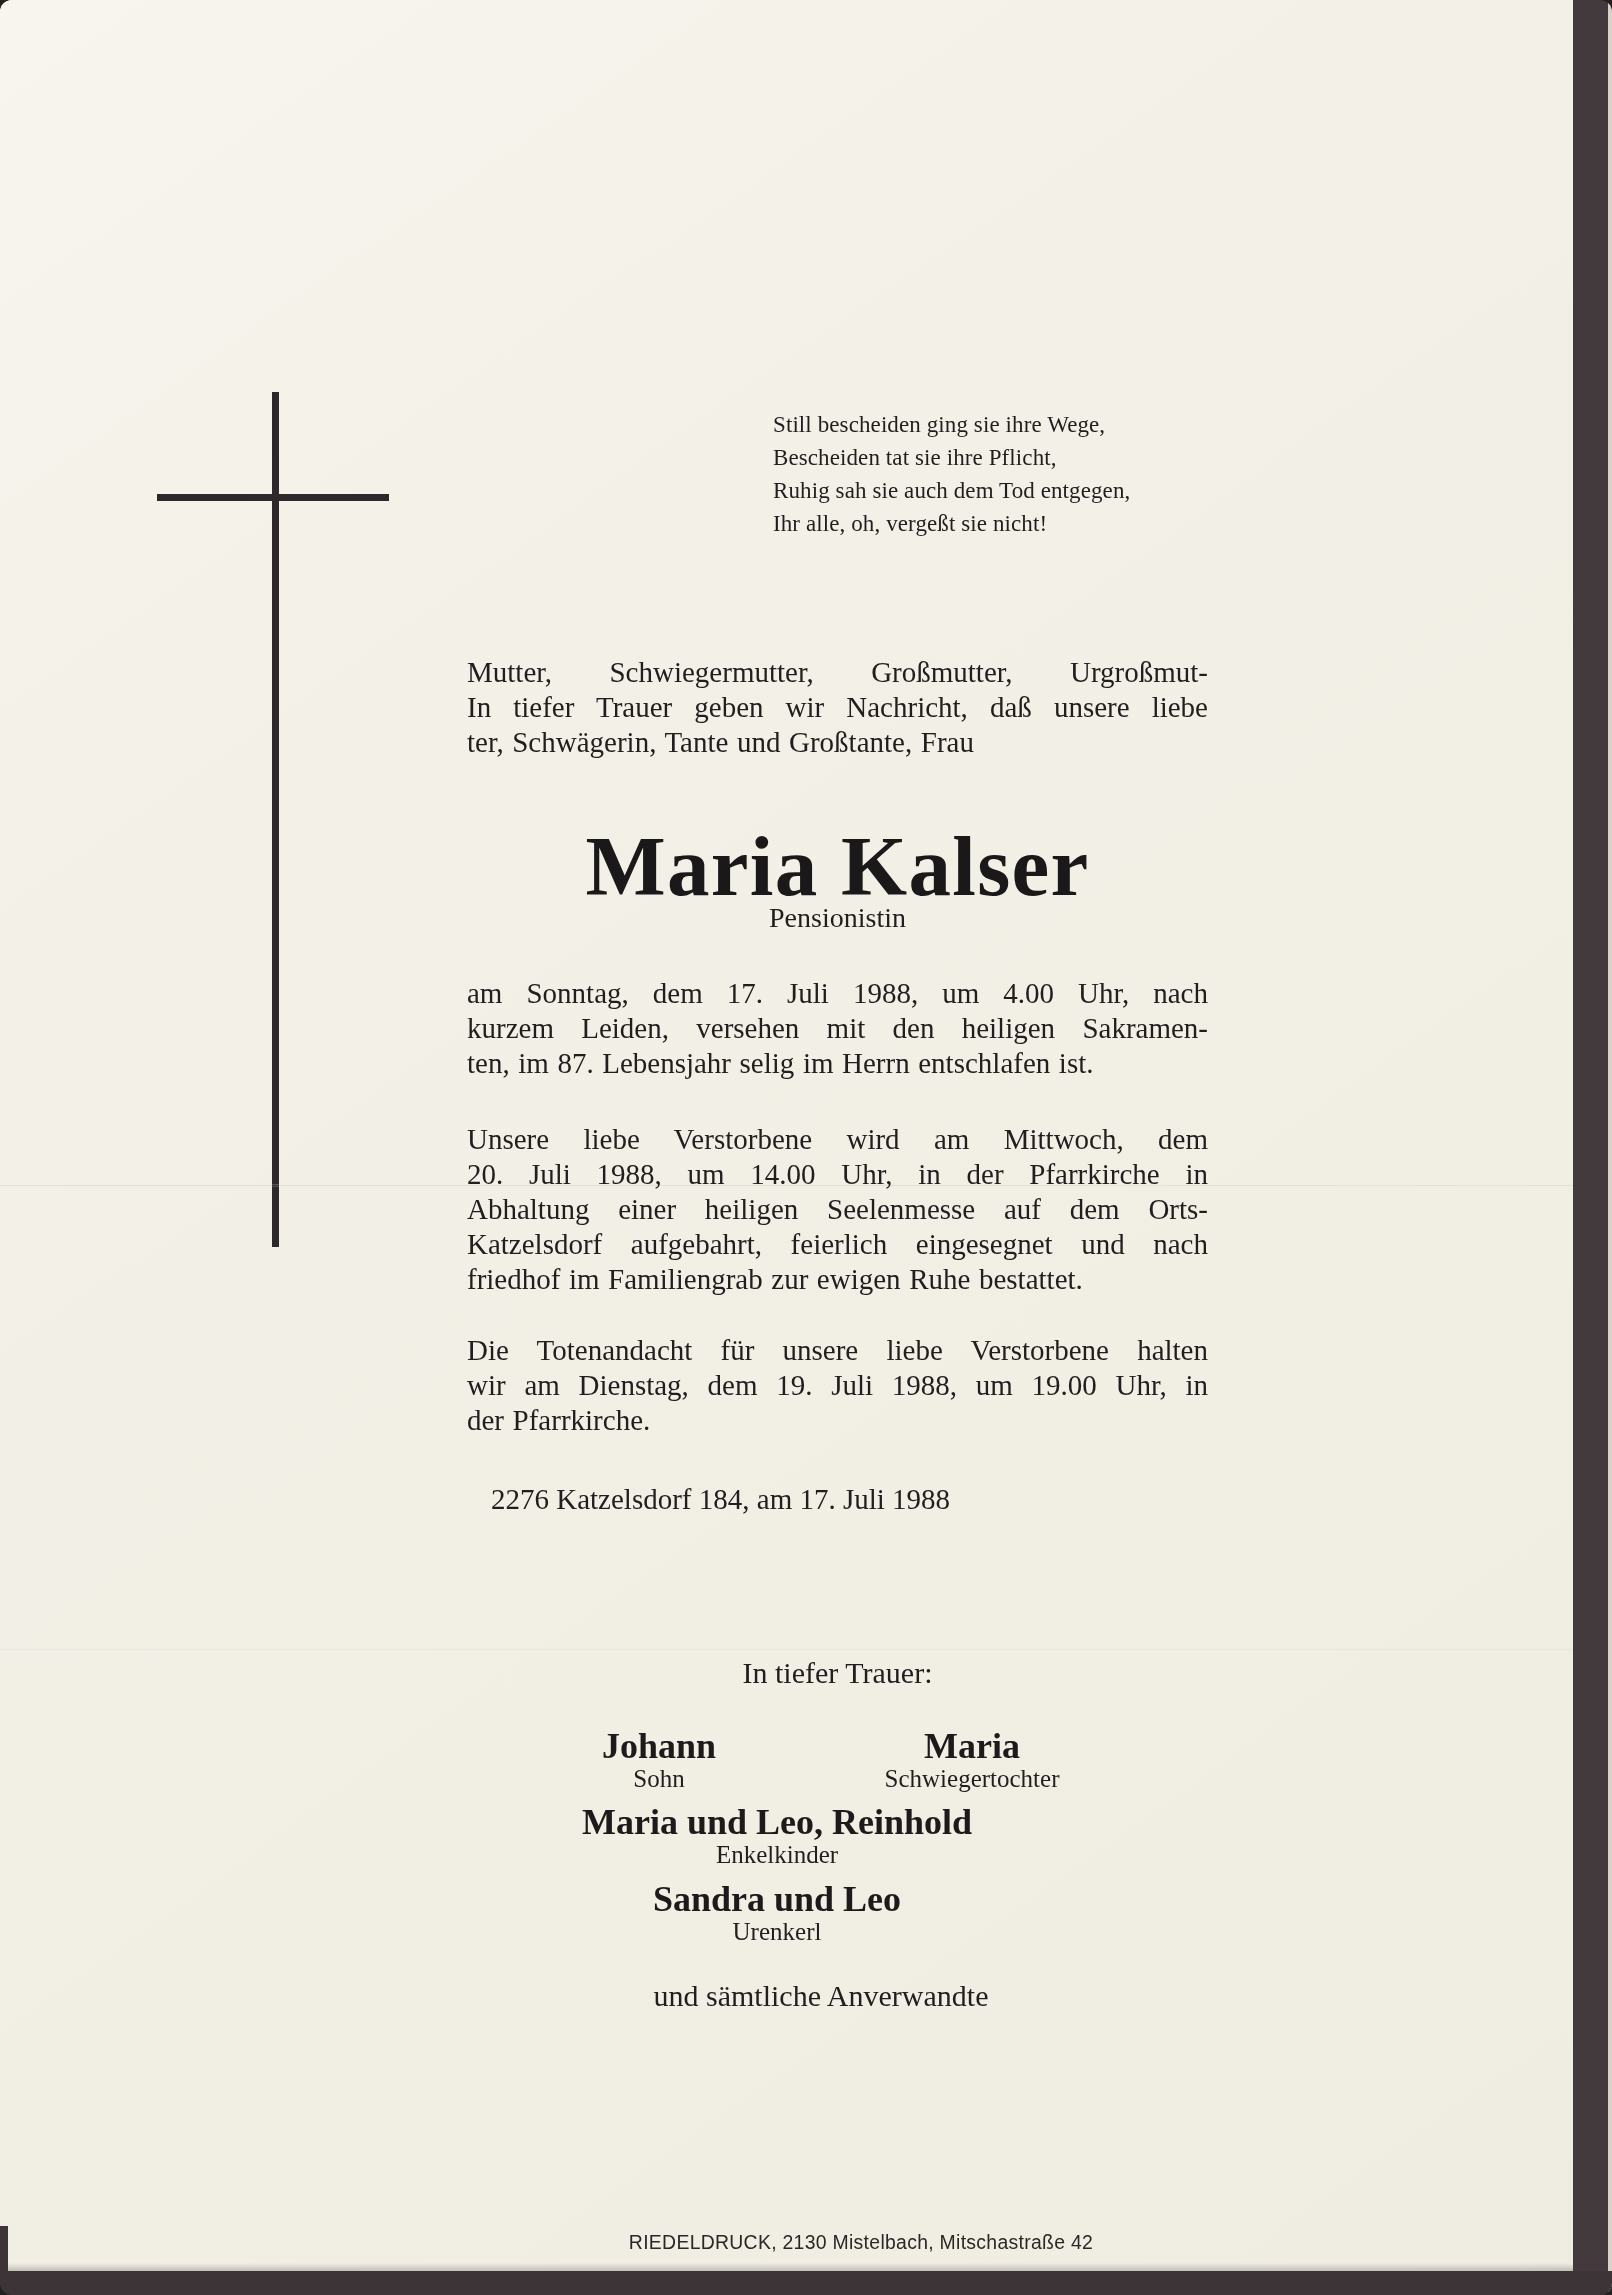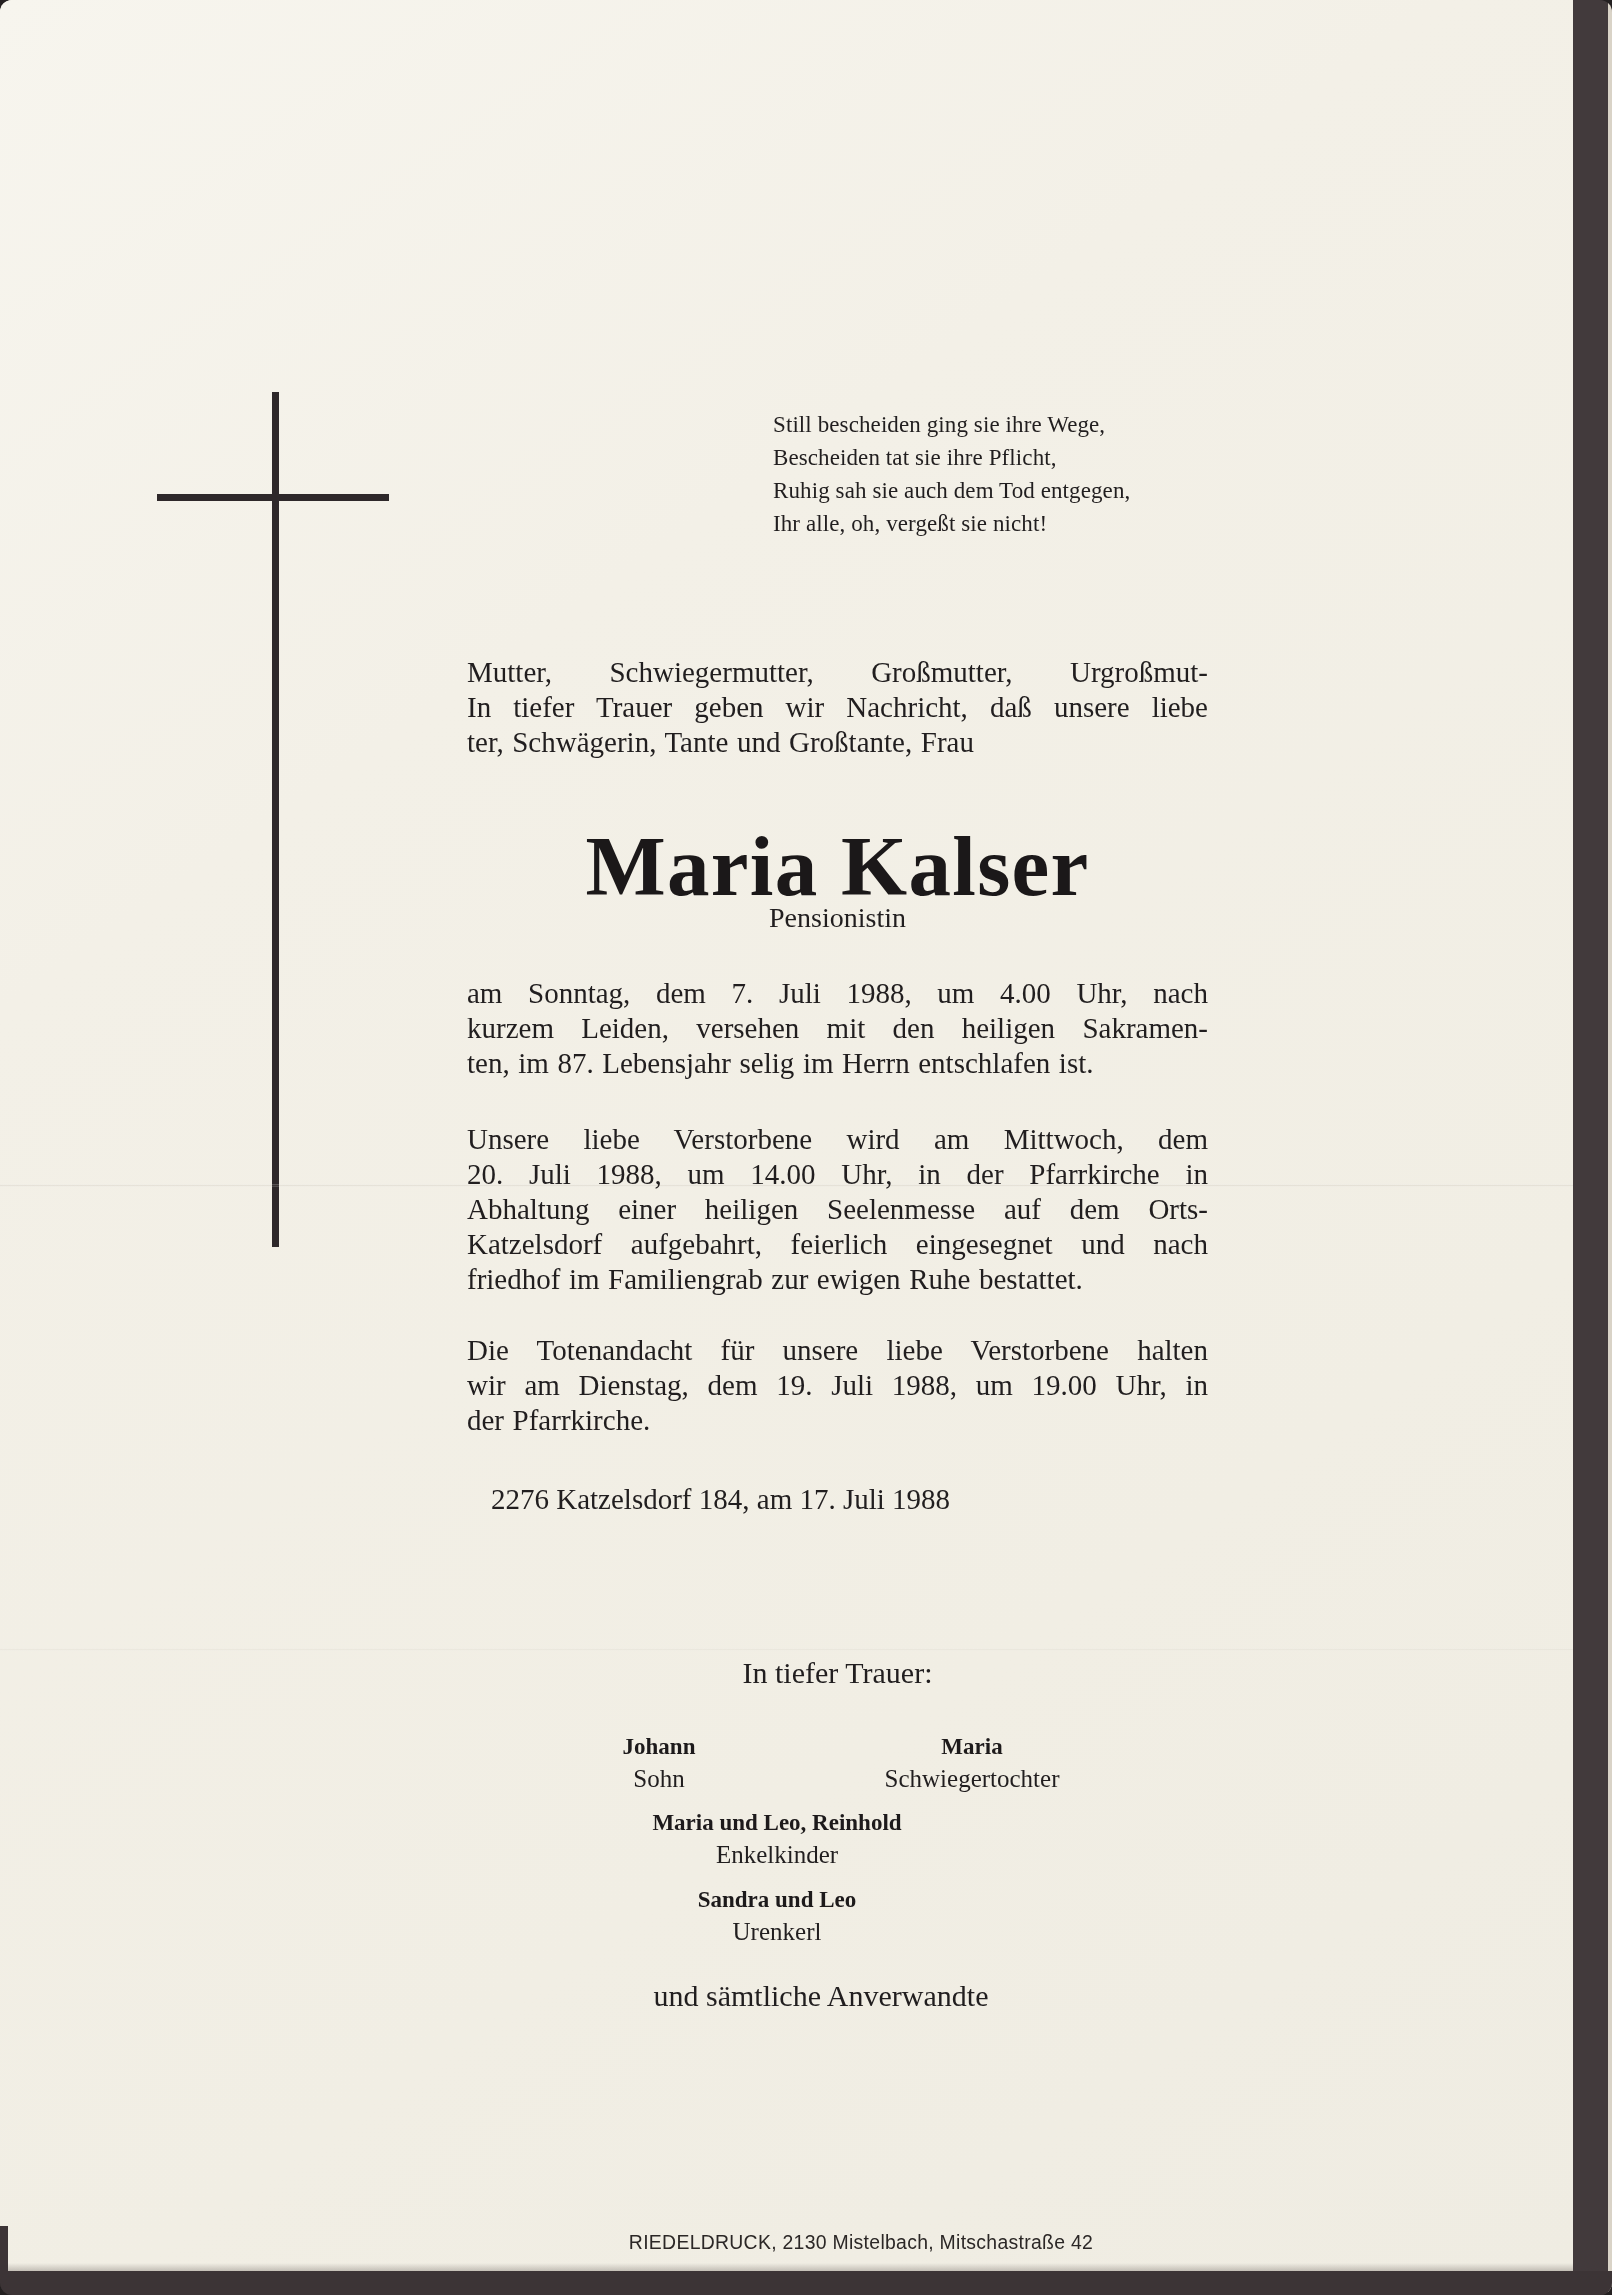--- a/index.html
+++ b/index.html
@@ -36,21 +36,21 @@
   .deceased-name{position:absolute;left:467px;width:741px;top:822px;
     font-size:85px;line-height:1.05;font-weight:700;text-align:center;letter-spacing:1.3px;color:#1b1819;}
   .deceased-title{position:absolute;left:467px;width:741px;top:902px;
     font-size:28px;text-align:center;}
 
   .dateline{position:absolute;left:491px;top:1483px;font-size:29px;}
 
   .trauer-heading{position:absolute;left:467px;width:741px;top:1656px;font-size:30px;text-align:center;}
 
   .mourner{position:absolute;transform:translateX(-50%);text-align:center;white-space:nowrap;}
-  .mourner .nm{font-size:23px;line-height:33px;font-weight:700;color:#1d1a1b;}
+  .mourner .nm{font-size:36px;line-height:33px;font-weight:700;color:#1d1a1b;}
   .mourner .rel{font-size:25px;line-height:31px;font-weight:400;}
 
   .closing{position:absolute;left:821px;top:1979px;transform:translateX(-50%);
     font-size:30px;white-space:nowrap;}
 
   .printer{position:absolute;left:861px;top:2231px;transform:translateX(-50%);
     font-family:"Liberation Sans","DejaVu Sans",sans-serif;font-size:19.4px;letter-spacing:0.3px;
     color:#2b2726;white-space:nowrap;text-align:right;}
 </style>
 </head>
@@ -78,21 +78,21 @@
     <div class="col" style="top:655px;">
       <div class="ln">Mutter, Schwiegermutter, Großmutter, Urgroßmut-</div>
       <div class="ln">In tiefer Trauer geben wir Nachricht, daß unsere liebe</div>
       <div class="ln last">ter, Schwägerin, Tante und Großtante, Frau</div>
     </div>
 
     <div class="deceased-name">Maria Kalser</div>
     <div class="deceased-title">Pensionistin</div>
 
     <div class="col" style="top:976px;">
-      <div class="ln">am Sonntag, dem 7. Juli 1988, um 4.00 Uhr, nach</div>
+      <div class="ln">am Sonntag, dem 17. Juli 1988, um 4.00 Uhr, nach</div>
       <div class="ln">kurzem Leiden, versehen mit den heiligen Sakramen-</div>
       <div class="ln last">ten, im 87. Lebensjahr selig im Herrn entschlafen ist.</div>
     </div>
 
     <div class="col" style="top:1122px;">
       <div class="ln">Unsere liebe Verstorbene wird am Mittwoch, dem</div>
       <div class="ln">20. Juli 1988, um 14.00 Uhr, in der Pfarrkirche in</div>
       <div class="ln">Abhaltung einer heiligen Seelenmesse auf dem Orts-</div>
       <div class="ln">Katzelsdorf aufgebahrt, feierlich eingesegnet und nach</div>
       <div class="ln last">friedhof im Familiengrab zur ewigen Ruhe bestattet.</div>

